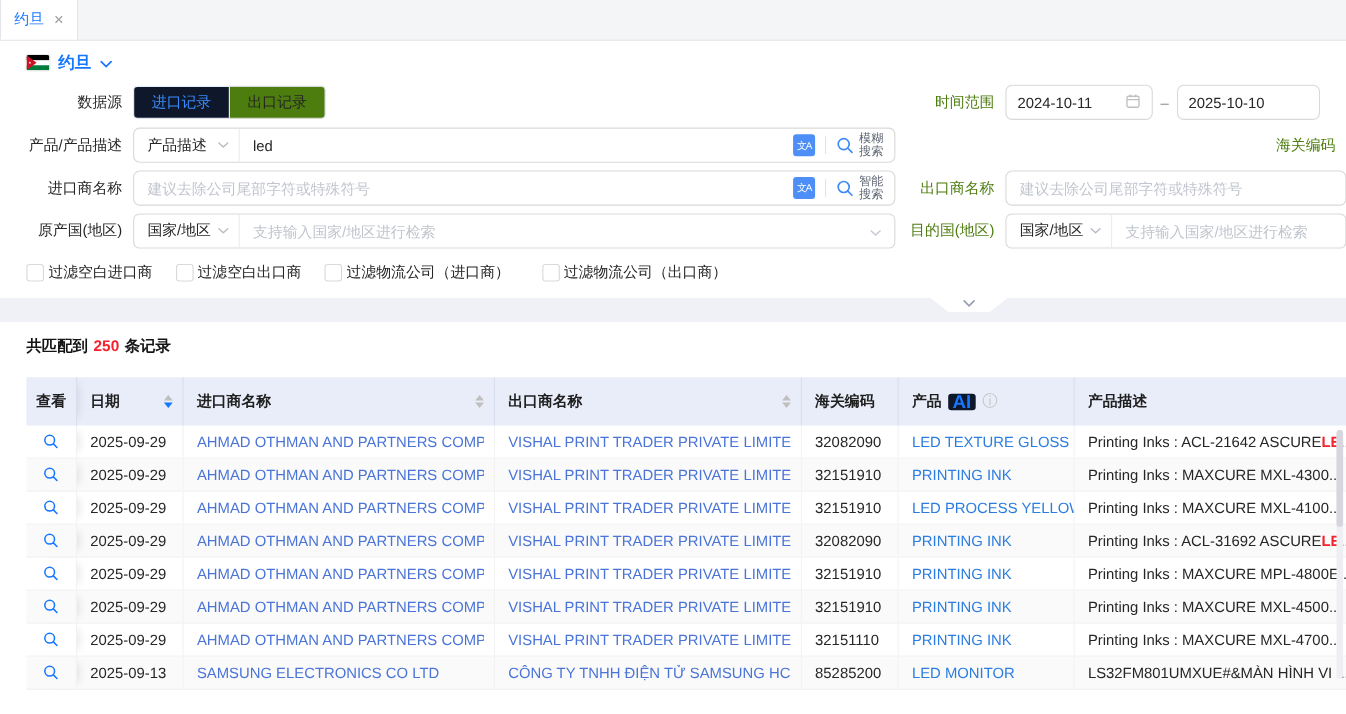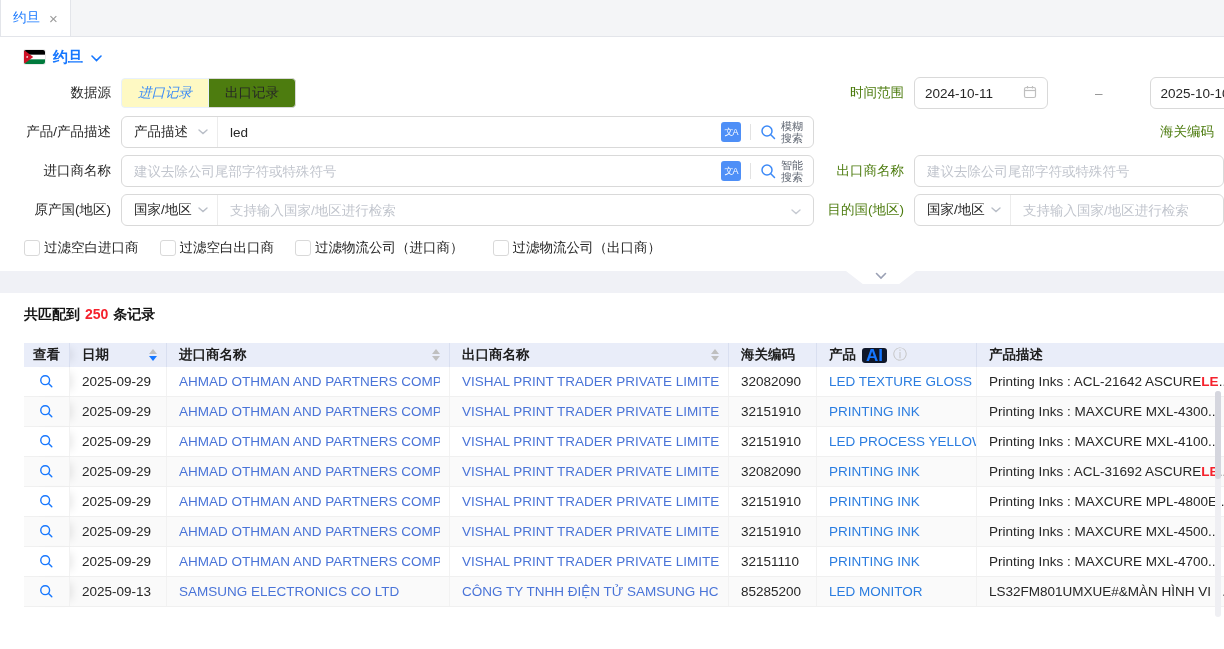--- a/index.html
+++ b/index.html
@@ -22,27 +22,27 @@
   
   .search-panel { background: #fff; padding-bottom: 13px; }
   .update-range { height: 18px; margin-top: 5px; text-align: right; padding-right: 4px; color: #595959; font-size: 13.5px; }
   .orange { color: #f57a12; font-weight: 700; }
 
   .form-row { display: flex; align-items: center; height: 32px; margin-bottom: 7px; }
   .f-label { width: 111px; flex: none; text-align: right; margin-right: 10px; color: #262626; white-space: nowrap; }
   .left-ctl { width: 693px; flex: none; display: flex; align-items: center; height: 32px; }
   .spacer { flex: 1; }
   .r-label { width: 85px; flex: none; text-align: right; margin-right: 10px; color: #4d7c0f; white-space: nowrap; }
-  .right-ctl { width: 310px; flex: none; display: flex; align-items: center; height: 46px; gap: 40px; }
+  .right-ctl { width: 310px; flex: none; display: flex; align-items: center; height: 46px; }
 
   .toggle-btn { height: 30px; padding: 0 16px; display: flex; align-items: center; border: 1px solid #d9d9d9;
     background: #4d7c0f; cursor: pointer; font-size: 13.5px; }
   .toggle-btn.first { border-radius: 4px 0 0 4px; }
   .toggle-btn.last { border-radius: 0 4px 4px 0; margin-left: -1px; }
-  .toggle-btn.active { background: #fef9c3; border-color: #e8f1fd; color: #3a8bf7; position: relative; z-index: 1; font-style: italic; }
+  .toggle-btn.active { background: #0f172a; border-color: #e8f1fd; color: #3a8bf7; position: relative; z-index: 1; }
 
   .inp-group { display: flex; align-items: center; border: 1px solid #d9d9d9; border-radius: 6px; height: 32px;
     background: #fff; width: 100%; overflow: hidden; }
   .grp-select { width: 96px; flex: none; height: 100%; display: flex; align-items: center; justify-content: space-between;
     padding: 0 9px 0 12px; border-right: 1px solid #ececec; cursor: pointer; color: #262626; }
   .grp-input { flex: 1; min-width: 0; height: 100%; border: none; outline: none; padding: 0 8px 0 12px;
     font-size: 13.5px; font-family: inherit; color: #262626; background: transparent; }
   .grp-input::placeholder { color: #c1c5cd; }
   .trans-icon { width: 20px; height: 20px; flex: none; background: #4e8ff7; border-radius: 3px; color: #fff;
     font-size: 9px; display: flex; align-items: center; justify-content: center; cursor: pointer; letter-spacing: -1px; }
@@ -71,21 +71,21 @@
   .notch { position: absolute; left: 846px; top: 0; width: 70px; height: 13px; background: #fff;
     clip-path: polygon(0 0, 100% 0, 76% 100%, 24% 100%); cursor: pointer;
     display: flex; align-items: flex-start; justify-content: center; }
 
   
   .results-panel { background: #fff; padding-top: 13px; height: 326px; position: relative; }
   .summary { margin-left: 24px; font-size: 14px; font-weight: 700; color: #141414; height: 20px; }
   .summary .count { color: #f5222d; margin: 0 5px; }
 
   .tbl { margin: 17px 0 0 24px; width: 1200px; }
-  .thead { display: flex; height: 24px; background: #e9edf9; align-items: stretch; }
+  .thead { display: flex; height: 44px; background: #e9edf9; align-items: stretch; }
   .th { display: flex; align-items: center; font-weight: 700; font-size: 13.5px; color: #202020;
     border-right: 1px solid #d9dff0; padding-left: 12px; white-space: nowrap; overflow: hidden; }
   .th:last-child { border-right: none; }
   .tr { display: flex; height: 30px; border-bottom: 1px solid #f0f0f0; background: #fff; }
   .tr:nth-child(even) { background: #fafafa; }
   .td { display: flex; align-items: center; border-right: 1px solid #f2f2f2; padding-left: 12px;
     white-space: nowrap; overflow: hidden; font-size: 13.5px; }
   .td:last-child { border-right: none; }
 
   .col-view { width: 46px; flex: none; justify-content: center; padding-left: 0 !important;

